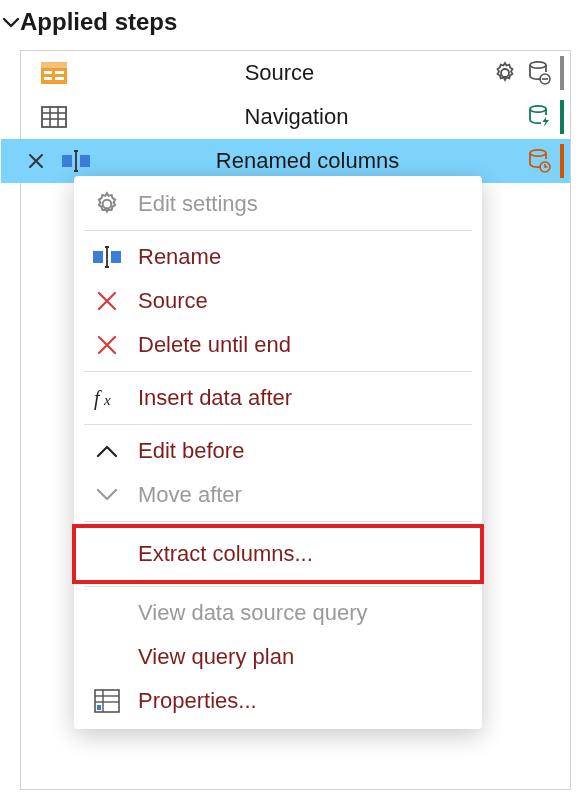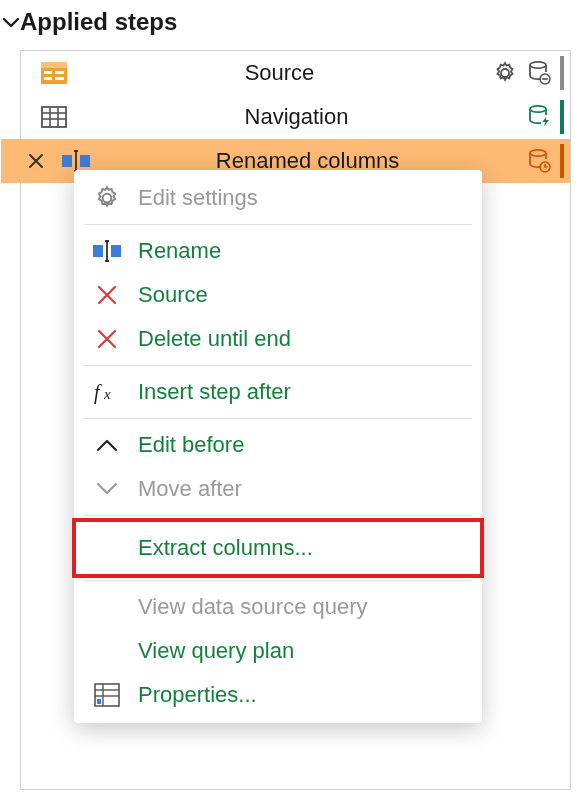--- a/index.html
+++ b/index.html
@@ -43,21 +43,21 @@
     .step-row {
       display: flex;
       align-items: center;
       height: 44px;
       padding: 0 6px 0 18px;
       position: relative;
       gap: 10px;
       text-align: center;
     }
     .step-row.selected {
-      background: #fdba74;
+      background: #7dd3fc;
       margin-left: -20px;
       padding-left: 20px;
     }
     .step-row .delete-area {
       width: 30px;
       display: inline-flex;
       align-items: center;
       justify-content: center;
     }
     .step-icon {
@@ -97,21 +97,21 @@
       margin-left: 2px;
     }
     .pipe-gray {
       width: 4px;
       height: 34px;
       background: #8a8a8a;
       margin-left: 2px;
     }
     .context-menu {
       position: absolute;
-      top: 170px;
+      top: 176px;
       left: 74px;
       width: 408px;
       background: #ffffff;
       box-shadow: 0 6px 24px rgba(0,0,0,0.22);
       border-radius: 4px;
       padding: 6px 0;
       z-index: 10;
     }
     .menu-item {
       display: flex;
@@ -135,21 +135,21 @@
       display: inline-flex;
       align-items: center;
       justify-content: center;
       flex-shrink: 0;
     }
     .menu-icon.empty {
       visibility: hidden;
     }
     .menu-label {
       font-size: 22px;
-      color: #15803d;
+      color: #7f1d1d;
     }
     .menu-sep {
       height: 1px;
       background: #e0e0e0;
       margin: 4px 10px;
     }
   </style>
 </head>
 <body>
 
@@ -293,21 +293,21 @@
 
   <div class="menu-sep"></div>
 
   <div class="menu-item">
     <span class="menu-icon">
       <svg width="26" height="24" viewBox="0 0 26 24">
         <text x="0" y="19" font-family="Georgia, serif" font-style="italic" font-size="20" fill="#222">f</text>
         <text x="10" y="19" font-family="Georgia, serif" font-style="italic" font-size="15" fill="#222">x</text>
       </svg>
     </span>
-    <span class="menu-label">Insert step after</span>
+    <span class="menu-label">Insert data after</span>
   </div>
 
   <div class="menu-sep"></div>
 
   <div class="menu-item">
     <span class="menu-icon">
       <svg width="22" height="14" viewBox="0 0 22 14">
           <path d="M2 12 L11 3 L20 12" stroke="#222" stroke-width="2.2" fill="none" stroke-linecap="round" stroke-linejoin="round"></path>
         </svg>
     </span>

